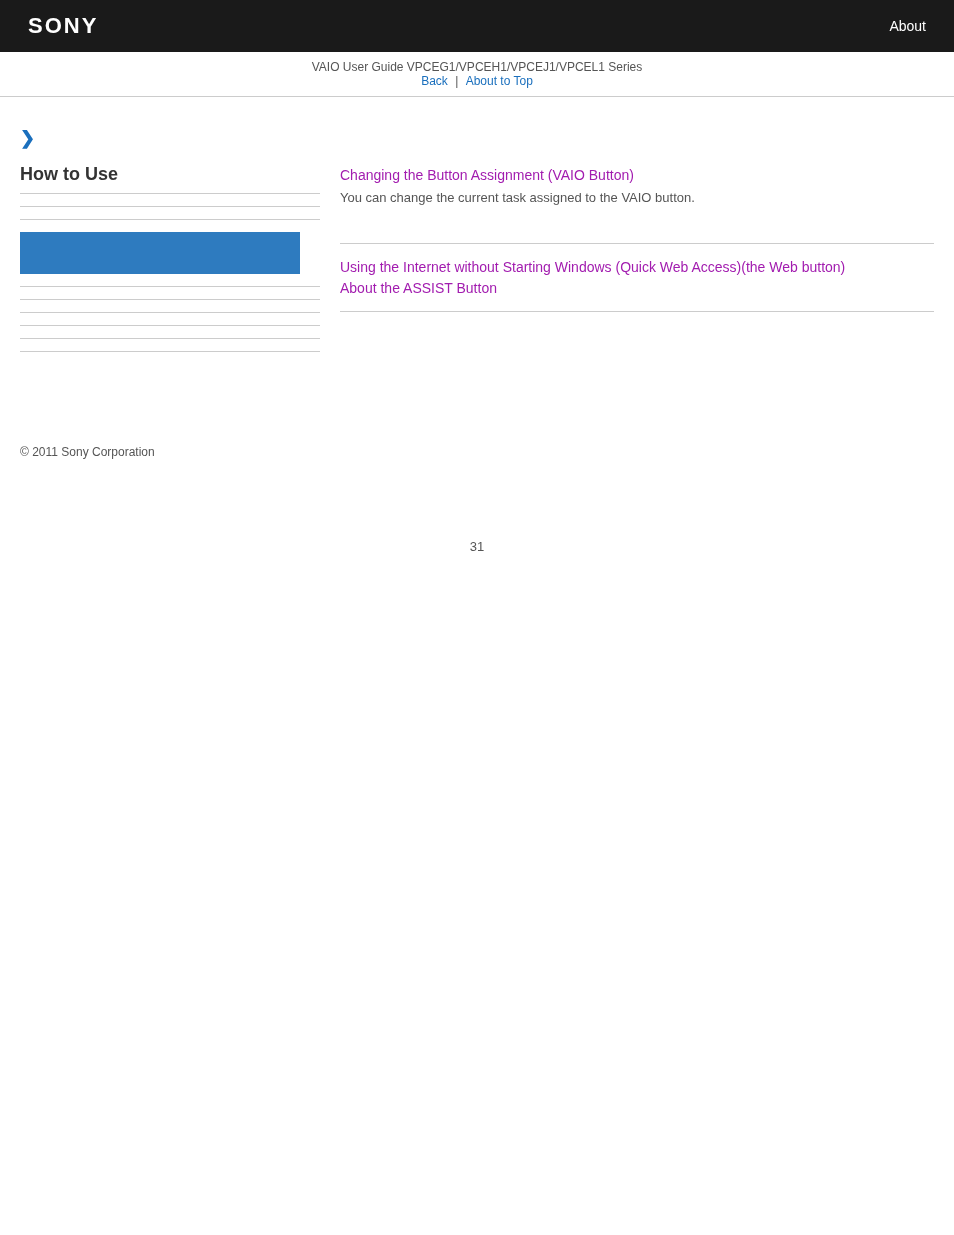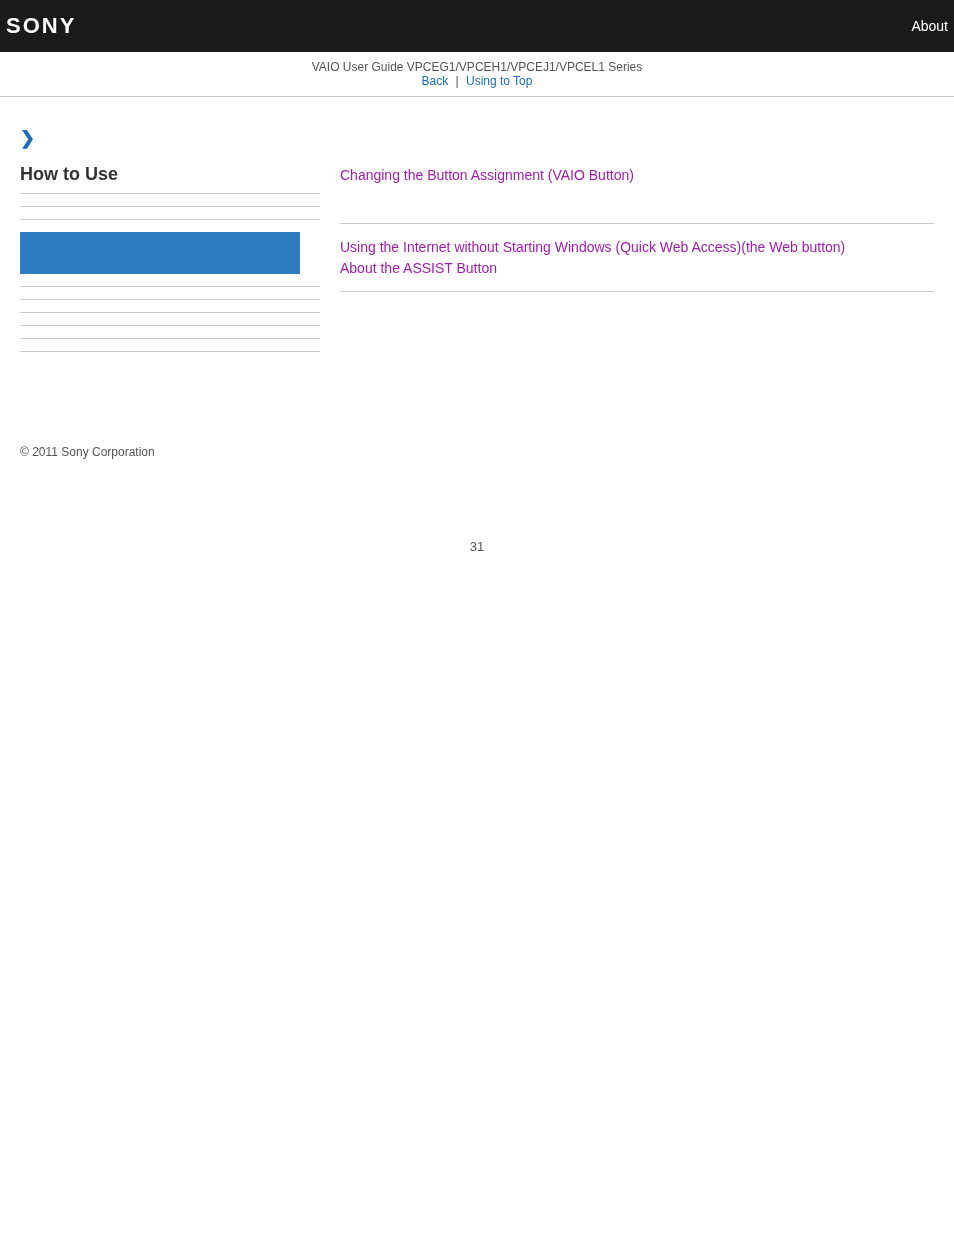--- a/index.html
+++ b/index.html
@@ -17,21 +17,21 @@
       min-height: 1235px;
     }
 
     
     .header {
       background: #1a1a1a;
       height: 52px;
       display: flex;
       align-items: center;
       justify-content: space-between;
-      padding: 0 6px;
+      padding: 0 28px;
     }
 
     .sony-logo {
       color: #fff;
       font-size: 22px;
       font-weight: 900;
       letter-spacing: 2px;
       font-family: Arial, sans-serif;
     }
 
@@ -176,21 +176,21 @@
 <div class="header">
   <span class="sony-logo">SONY</span>
   <button class="search-btn">About</button>
 </div>
 
 <div class="breadcrumb-bar">
   <span class="breadcrumb-text">VAIO User Guide VPCEG1/VPCEH1/VPCEJ1/VPCEL1 Series</span>
   <div class="nav-links">
     <a href="#">Back</a>
     <span class="separator"> | </span>
-    <a href="#">Using to Top</a>
+    <a href="#">About to Top</a>
   </div>
 </div>
 
 <div class="main-content">
 
   <div class="sidebar">
     <div class="sidebar-arrow">❯</div>
 
     <div class="sidebar-title">How to Use</div>
 
@@ -204,20 +204,21 @@
     <hr class="sidebar-divider">
     <hr class="sidebar-divider">
     <hr class="sidebar-divider">
     <hr class="sidebar-divider">
   </div>
 
   <div class="content-area">
 
     <div class="content-item">
       <a href="#" class="content-item-link">Changing the Button Assignment (VAIO Button)</a>
+      <span class="content-item-desc">You can change the current task assigned to the VAIO button.</span>
     </div>
 
     <hr class="content-divider">
 
     <div class="content-links-group">
       <a href="#" class="content-item-link">Using the Internet without Starting Windows (Quick Web Access)(the Web button)</a>
       <a href="#" class="content-item-link">About the ASSIST Button</a>
     </div>
 
     <hr class="content-divider">

